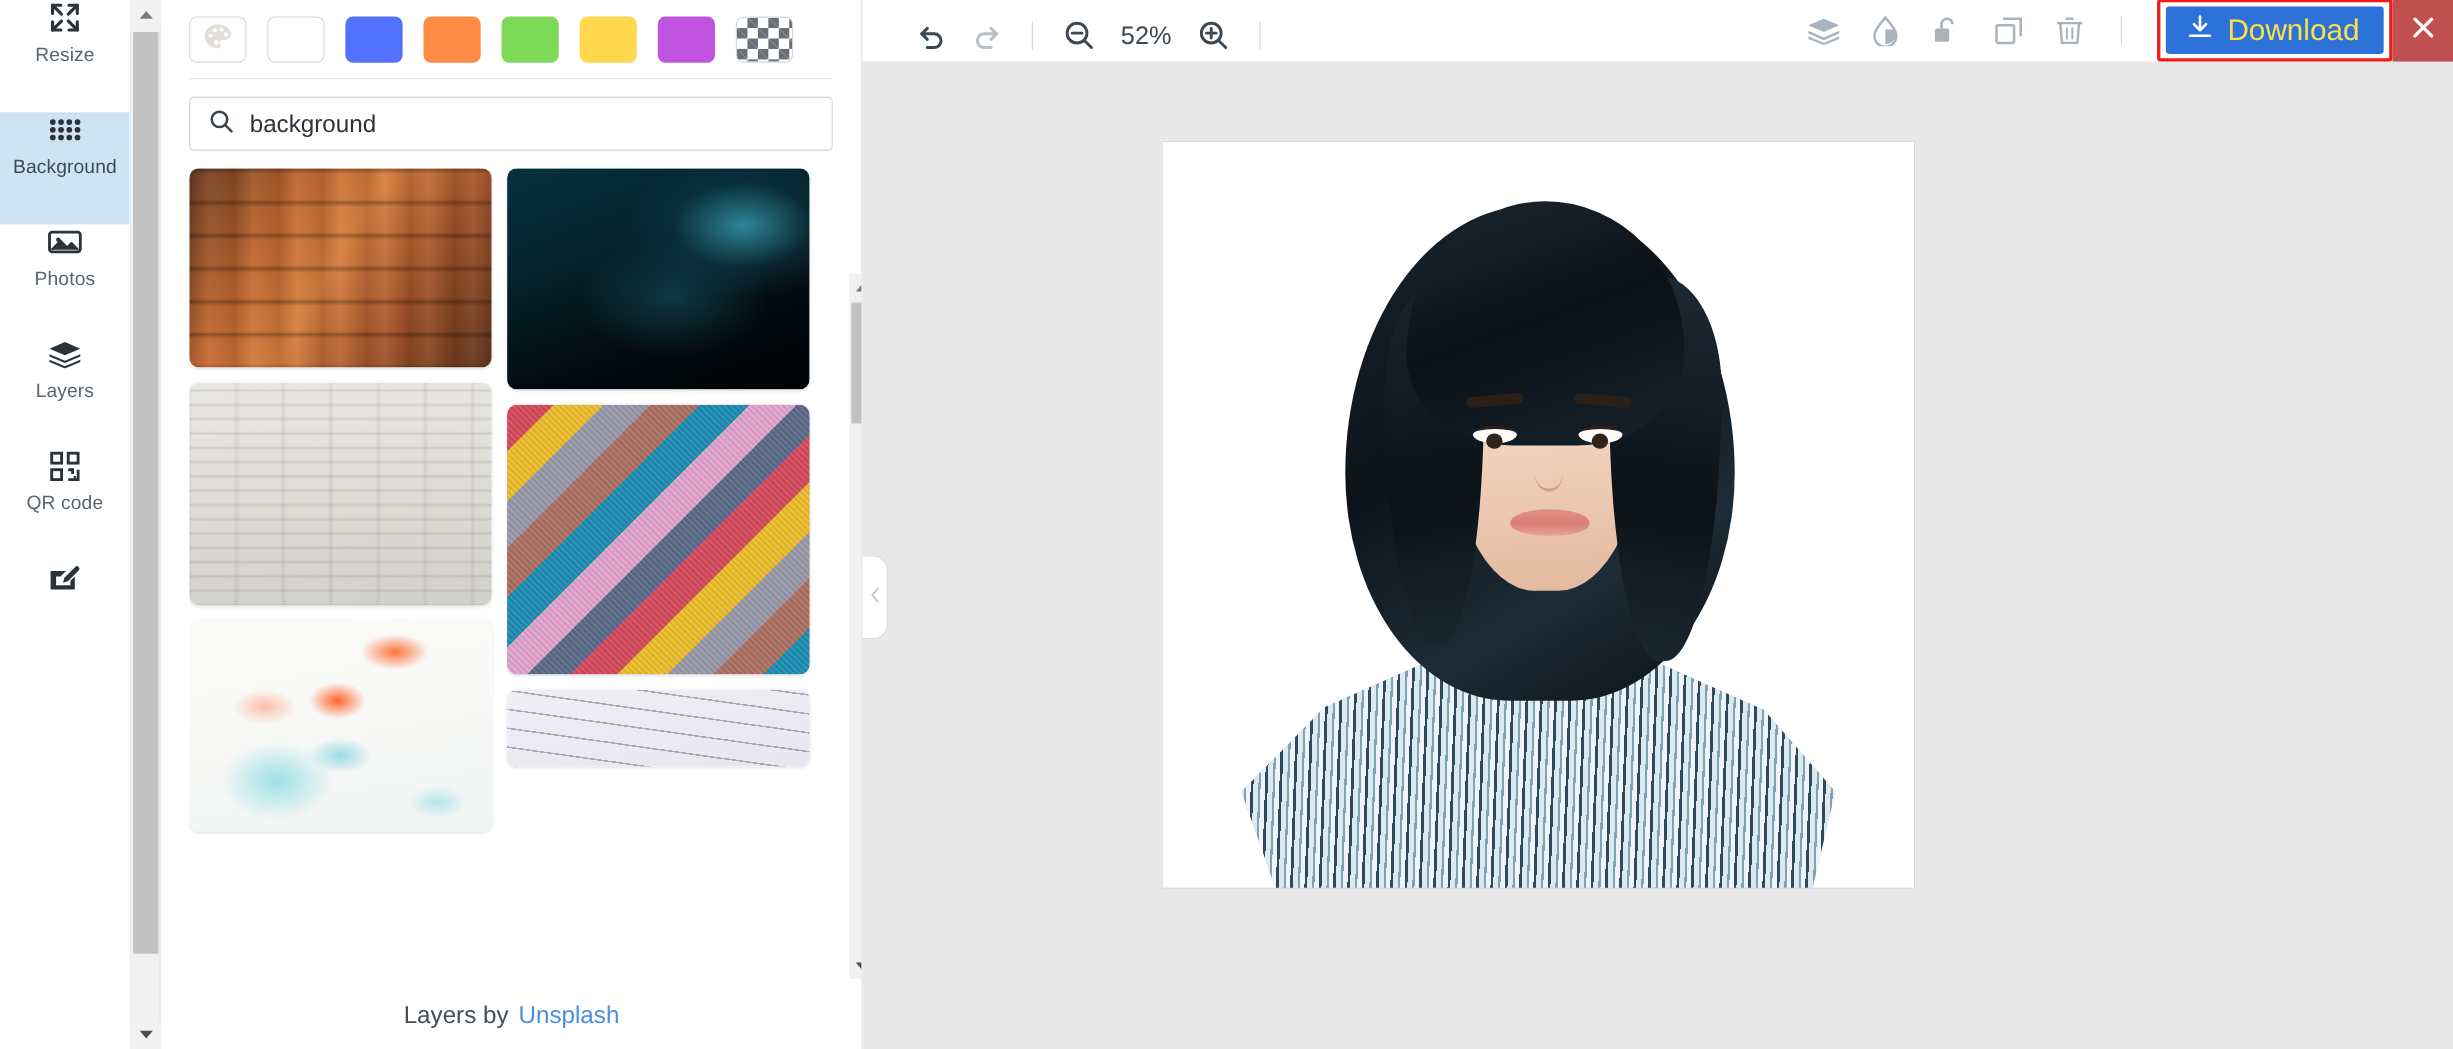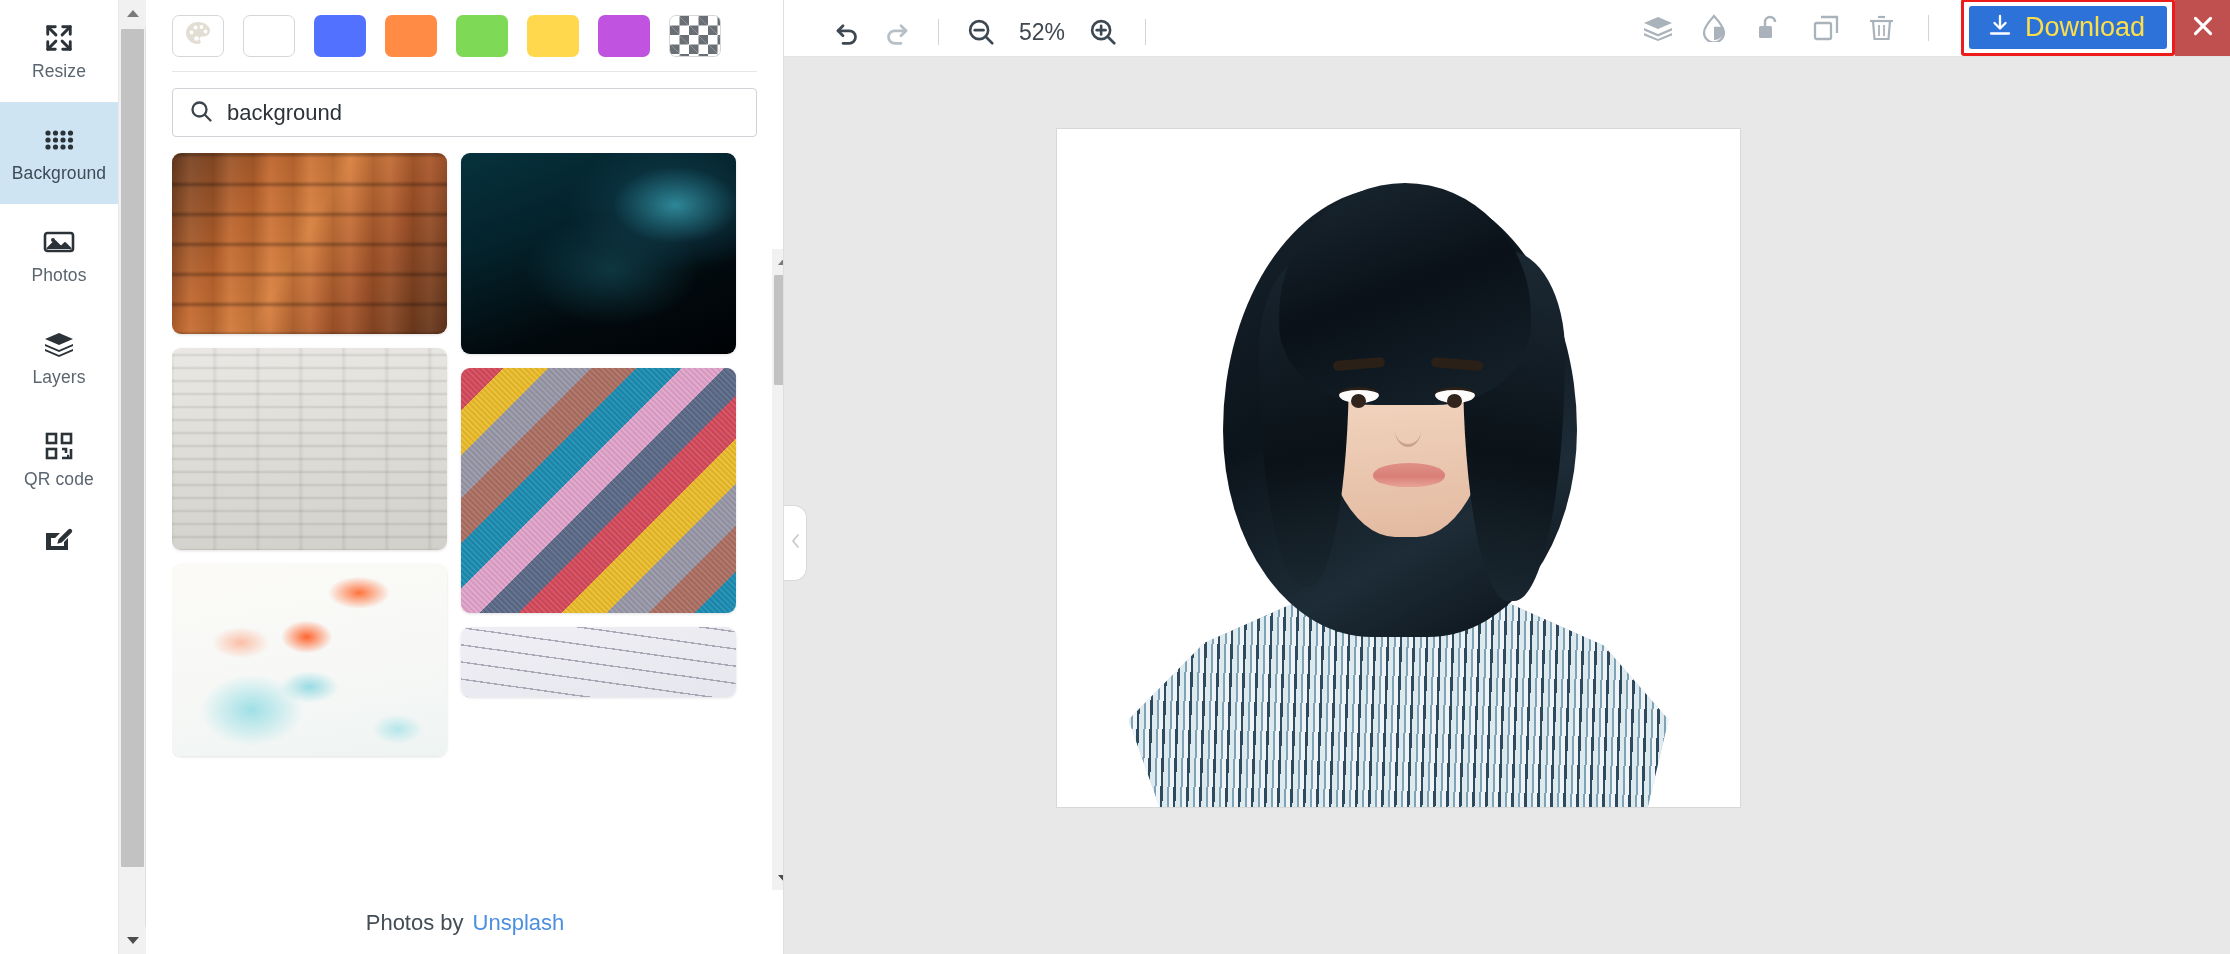--- a/index.html
+++ b/index.html
@@ -17,21 +17,21 @@
     background: #ffffff;
     border-right: 1px solid #e6e8ea;
     display: flex; flex-direction: column;
     align-items: stretch;
     flex: 0 0 119px;
     overflow: hidden;
   }
   .rail-item {
     height: 102px;
     display: flex; flex-direction: column;
-    align-items: center; justify-content: center;
+    align-items: center; 
     gap: 9px;
     cursor: pointer;
     color: #5c6670;
     user-select: none;
   }
   .rail-item.active { background: #cfe4f2; }
   .rail-item .rail-label {
     font-size: 17.5px; letter-spacing: .1px;
     color: #5b6570; line-height: 1;
     white-space: nowrap;
@@ -568,21 +568,21 @@
       <div class="sb-arrow up">
           <i class="sb-tri up"></i>
         </div>
       <div class="sb-thumb"></div>
       <div class="sb-arrow down">
           <i class="sb-tri down"></i>
         </div>
     </div>
 
     <div id="panel-footer">
-      <span class="pf-text">Photos by</span>
+      <span class="pf-text">Layers by</span>
       <span class="pf-link">Unsplash</span>
     </div>
   </section>
 
   <main id="stage">
 
     <div id="topbar">
       <div id="tb-left">
         <div class="tb-btn">
           <svg width="30" height="30" viewBox="0 0 24 24" fill="none" stroke="#3e4852" stroke-width="2.2" stroke-linecap="round" stroke-linejoin="round">

